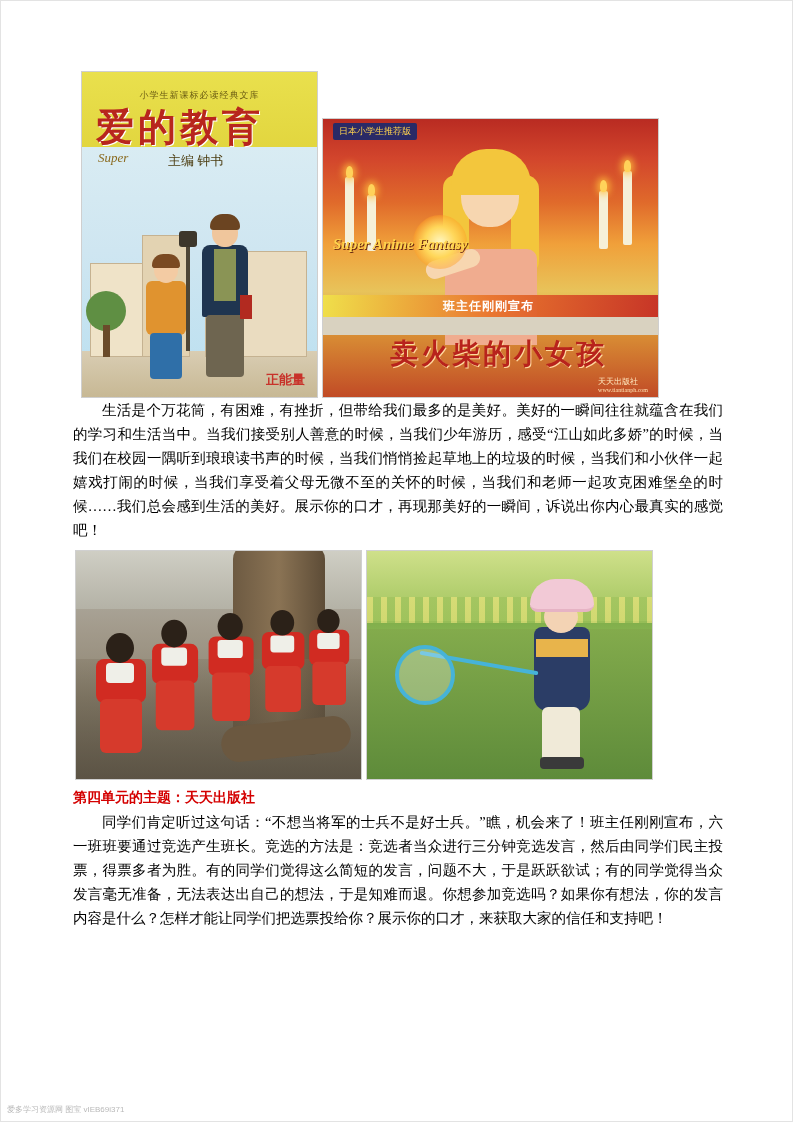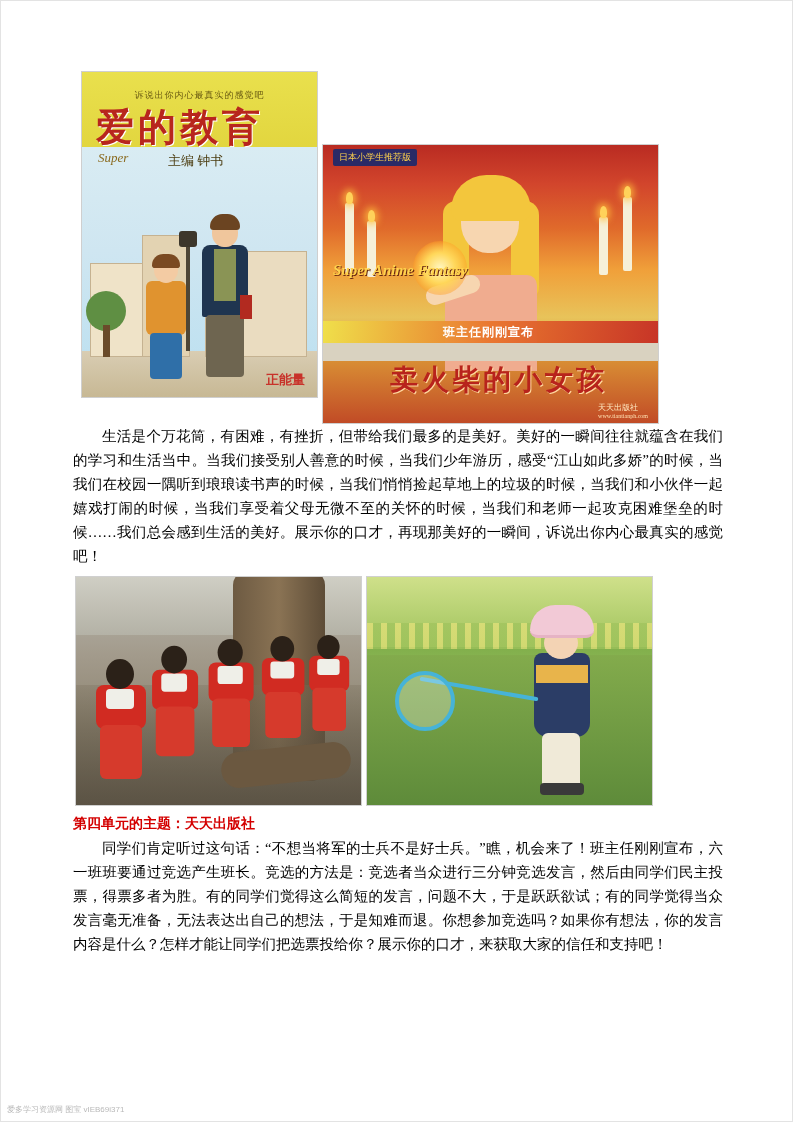--- a/index.html
+++ b/index.html
@@ -149,21 +149,21 @@
   .tree .crown { position:absolute; left:0; top:0; width:40px; height:40px; background:#5f8f43; border-radius:50%; }
   .tree .trunk { position:absolute; left:17px; top:34px; width:7px; height:32px; background:#6a4b2a; }
   .cover-a .footlogo {
     position:absolute; right: 12px; bottom: 8px;
     font-size: 13px; font-weight: bold; color:#c8322a;
   }
 
   .cover-b {
     width: 335px;
     height: 278px;
-    margin-top: 73px;
+    margin-top: 47px;
     border: 1px solid #cfcfcf;
     background: linear-gradient(180deg,#b92b22 0%, #d2452c 14%, #e06a2b 30%, #f0a03a 45%, #e8c35a 62%, #d88c34 78%, #c14b26 100%);
     text-decoration: underline;
   }
   .cover-b .bhead {
     position:absolute; top:4px; left:10px;
     background:#2a2a66; color:#ffd34d; font-size:9px; padding:2px 6px; border-radius:2px;
   }
   .cover-b .girl {
     position:absolute; left: 96px; top: 26px; width: 150px; height: 200px;
@@ -276,21 +276,21 @@
 </style>
 </head>
 <body>
 
 <div class="page">
   <div class="content">
 
     <div class="covers-row">
 
       <div class="cover cover-a">
-        <div class="topline">诉说出你内心最真实的感觉吧</div>
+        <div class="topline">小学生新课标必读经典文库</div>
         <div class="title">爱的教育</div>
         <div class="subtitle">Super</div>
         <div class="editor">主编 钟书</div>
         <div class="scene">
           <div class="ground"></div>
           <div class="bldg b1"></div>
           <div class="bldg b2"></div>
           <div class="bldg b4"></div>
           <div class="bldg b3"></div>
           <div class="tree">

